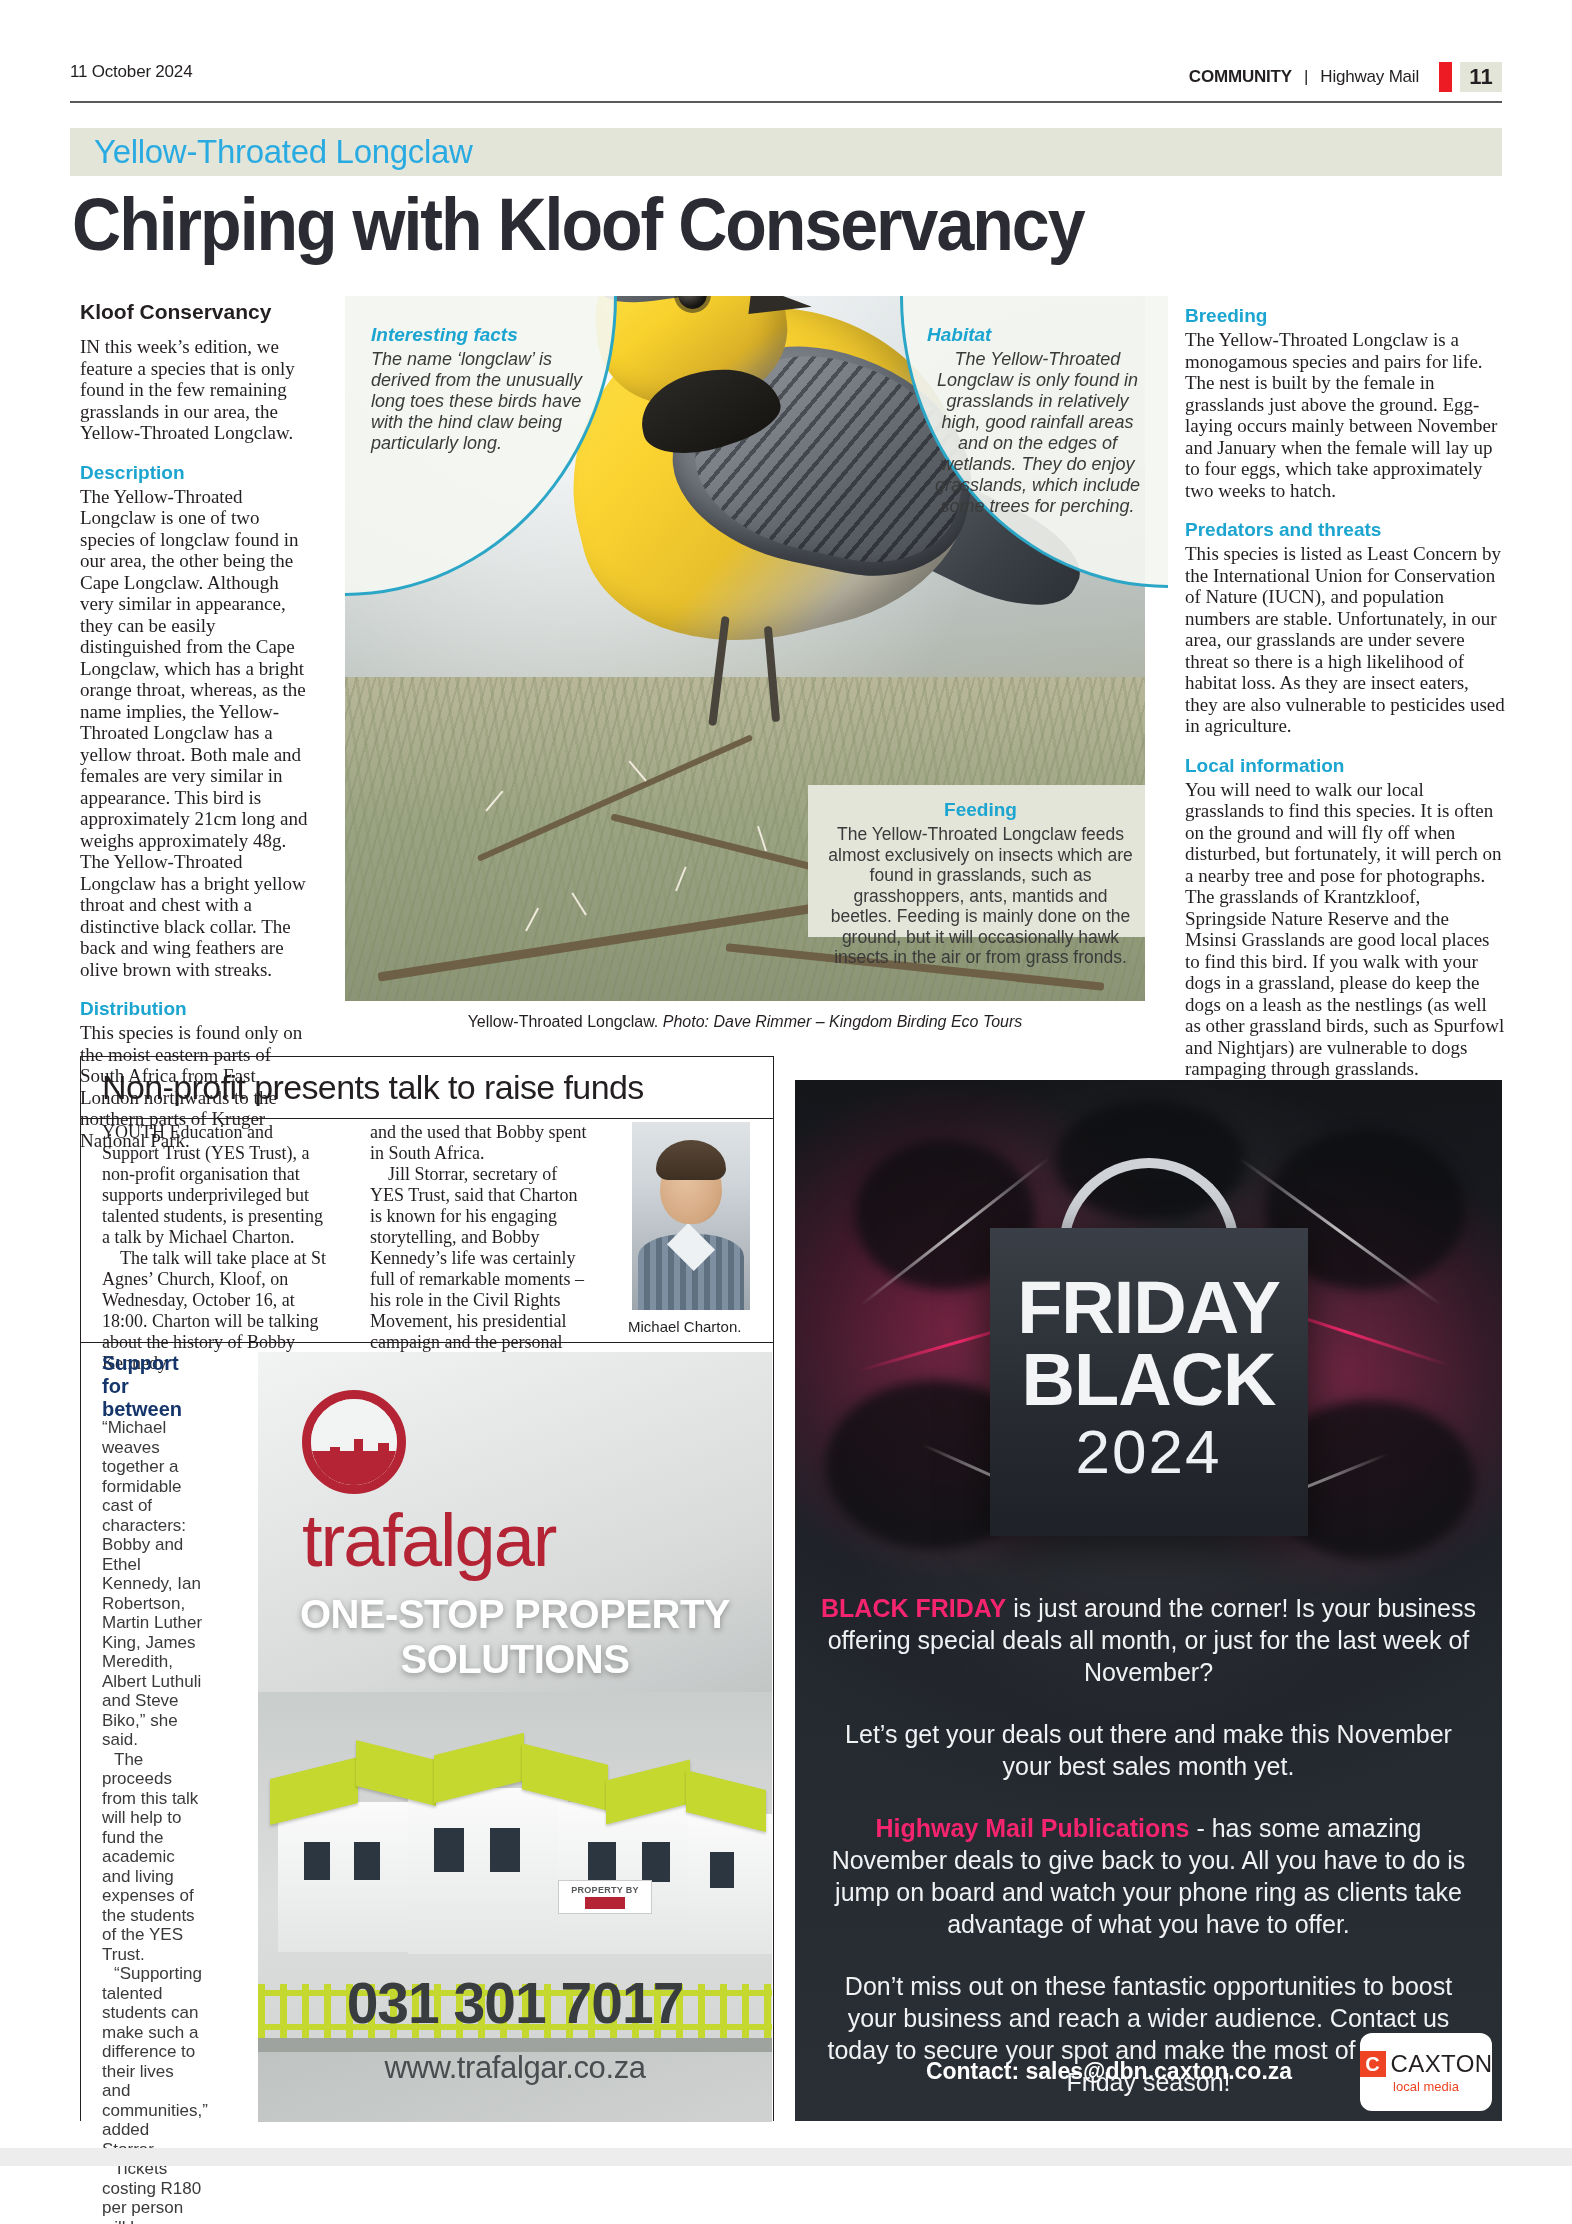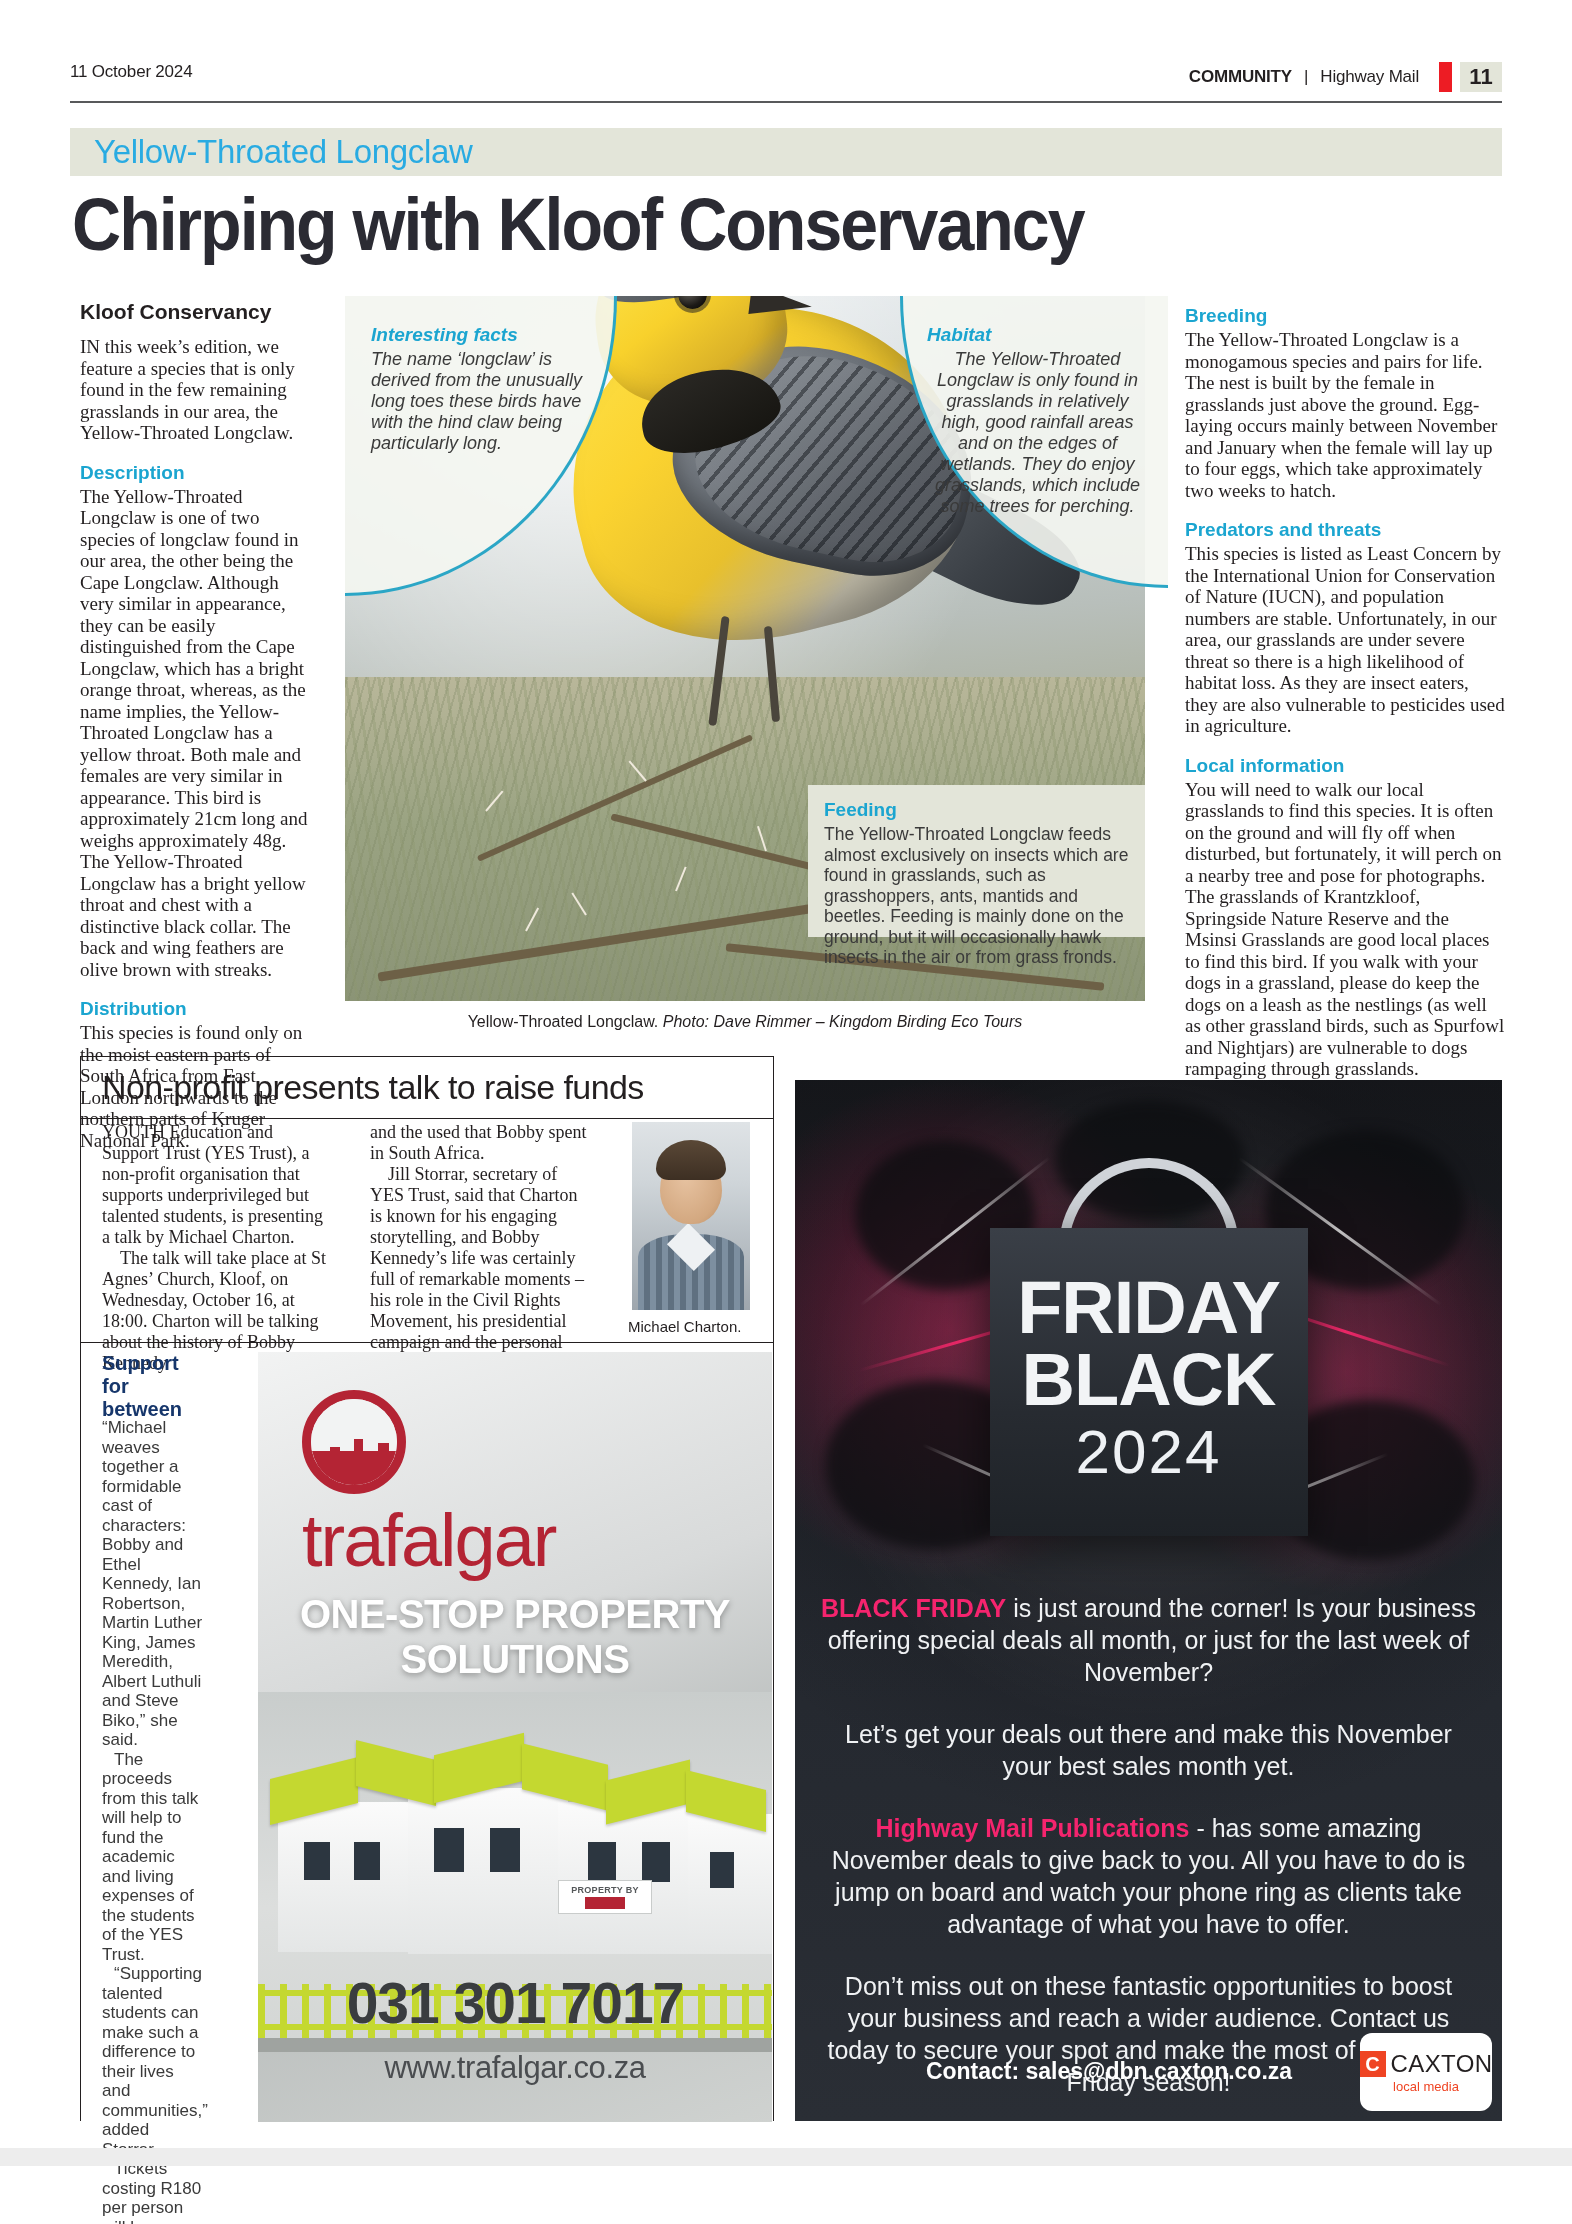--- a/index.html
+++ b/index.html
@@ -158,21 +158,21 @@
     font-size:19px; color:#1ba5d0; margin-bottom:4px; line-height:21px;
   }
   .co-body {
     font-family:"Liberation Sans", sans-serif; font-size:18px;
     line-height:21px; color:#3a3a3a;
   }
 
   
   #callout-feeding {
     position:absolute; left:808px; top:785px; width:337px; height:152px;
-    background:#e3e5d9; z-index:4; padding:14px 8px 10px 16px;
+    background:#e3e5d9; z-index:4; padding:14px 8px 10px 16px;text-align:center;
   }
 
   .photo-caption {
     position:absolute; left:345px; top:1013px; width:800px;
     font-family:"Liberation Sans", sans-serif; font-size:16px; color:#231f20;
     text-align:center;
   }
   .photo-caption i { font-style:italic; }
 
   

